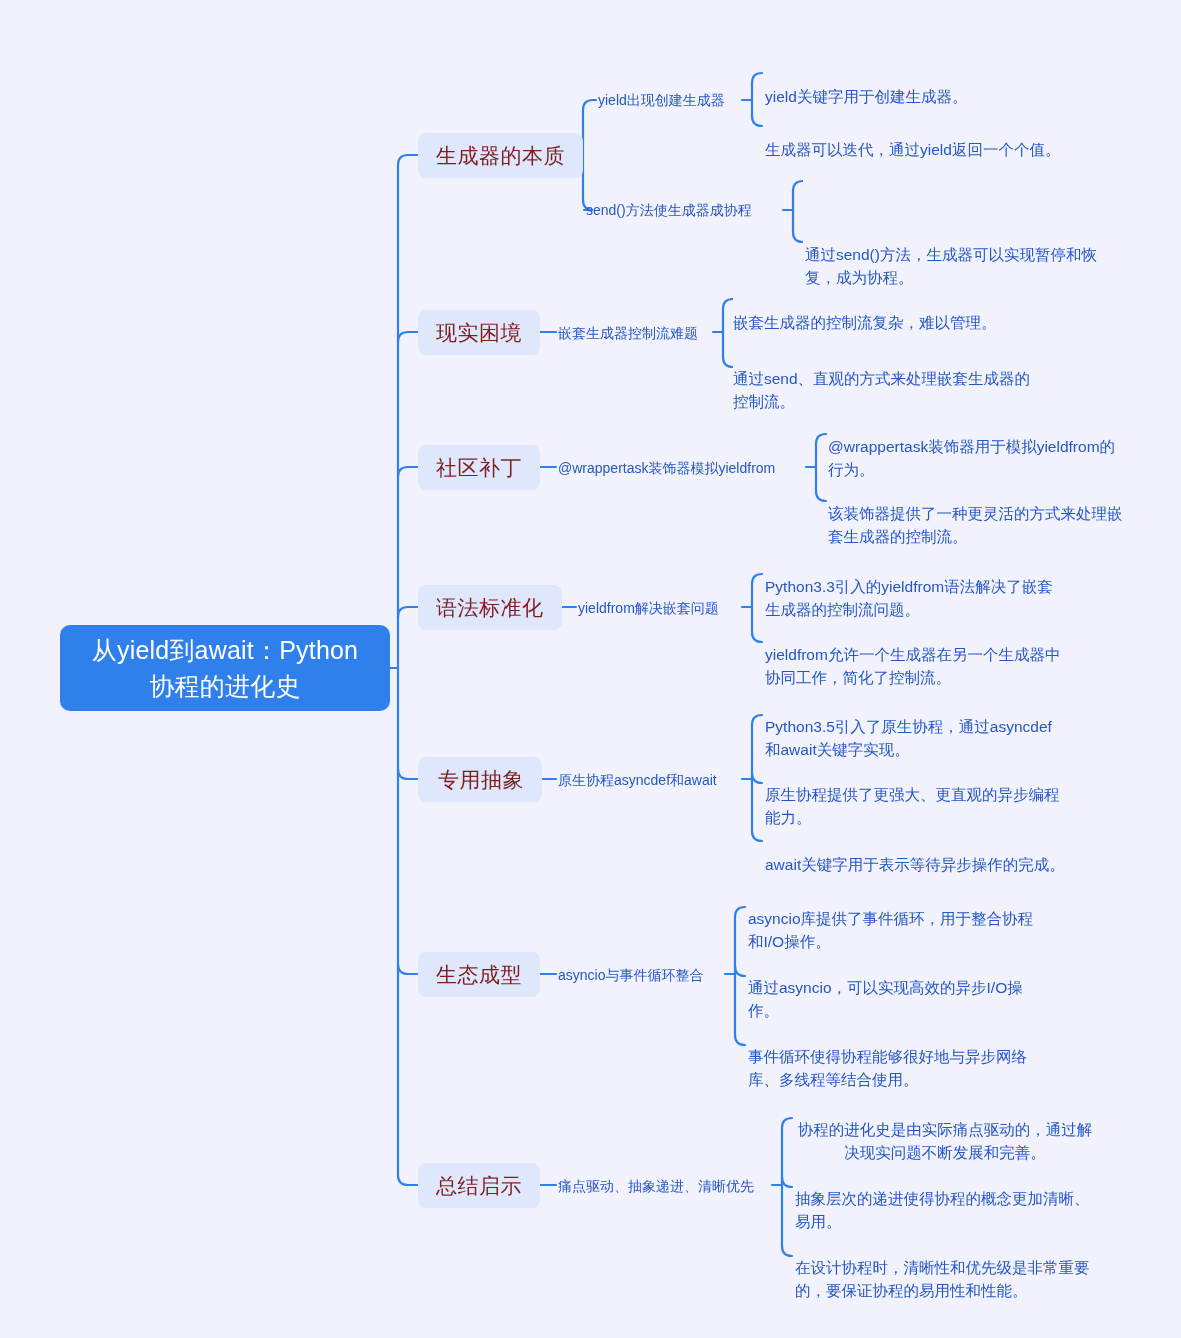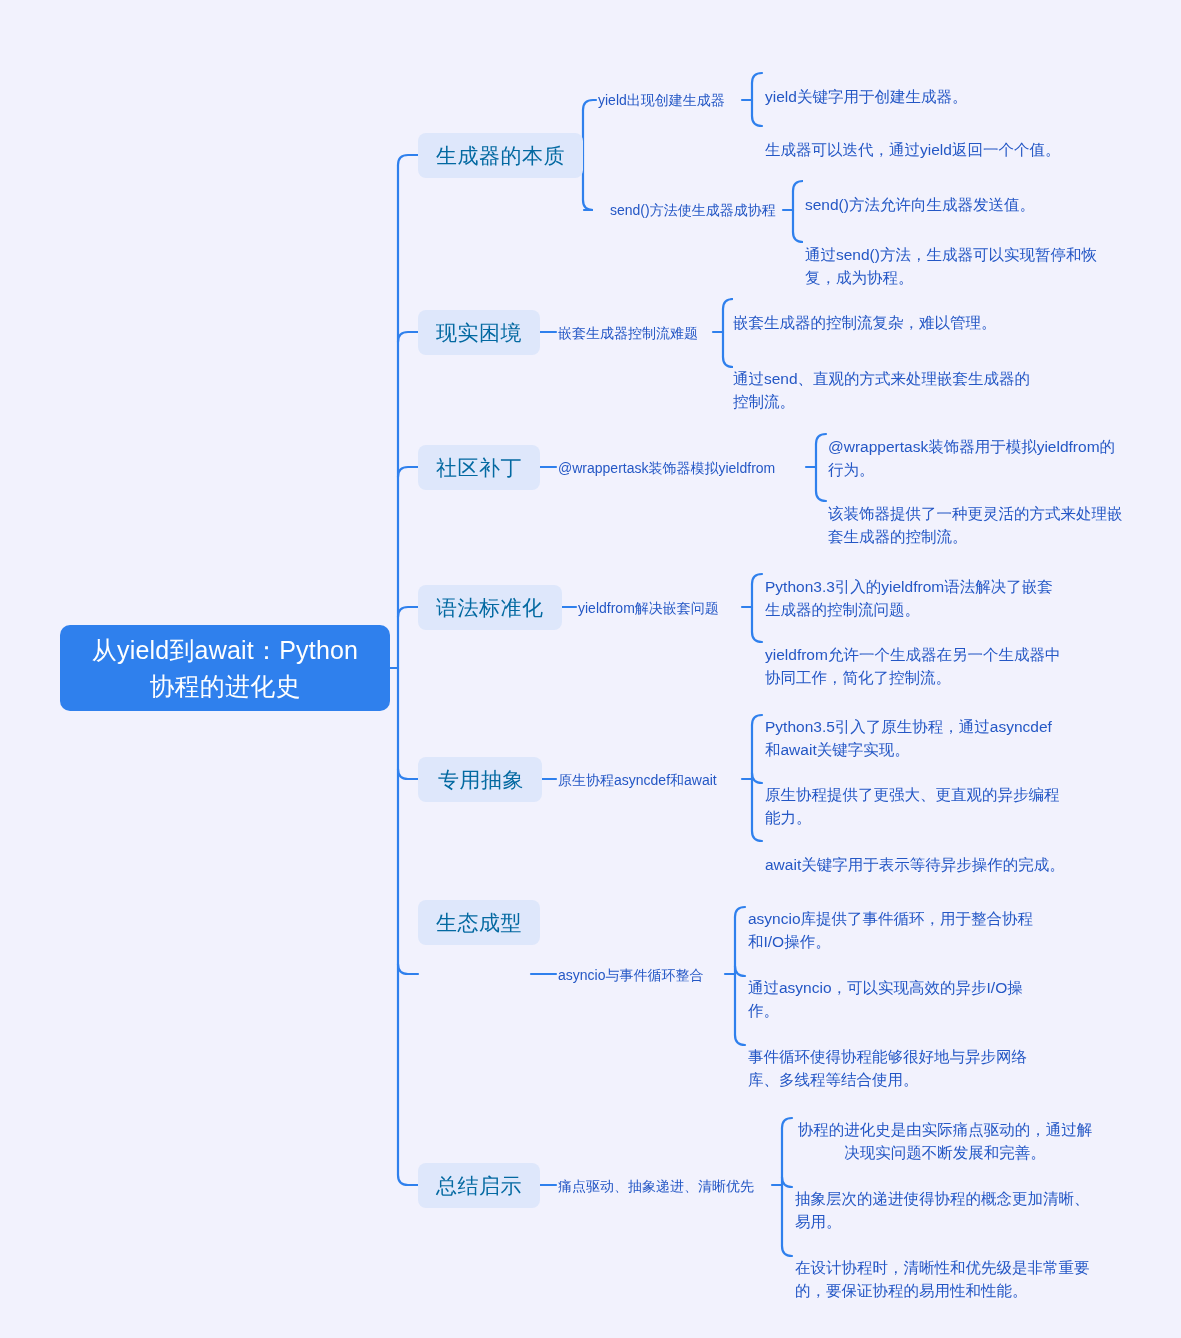--- a/index.html
+++ b/index.html
@@ -47,21 +47,21 @@
     align-items: center;
     justify-content: center;
     text-align: center;
     padding: 0 20px;
     letter-spacing: 0.2px;
   }
   
   .l1-node {
     background: #dee7fb;
     border-radius: 8px;
-    color: #0369a1;
+    color: #7f1d1d;
     font-size: 21px;
     height: 45px;
     display: flex;
     align-items: center;
     justify-content: center;
     padding: 0 18px;
     white-space: nowrap;
     letter-spacing: 0.5px;
   }
   
@@ -155,25 +155,22 @@
   <div class="node l2-node" style="left:598px; top:89px;">
     <span>yield出现创建生成器</span>
   </div>
   <div class="node l3-node" style="left:765px; top:115px; width:330px;">
     <span>生成器可以迭代，通过yield返回一个个值。</span>
   </div>
   <div class="node l3-node" style="left:765px; top:62px; width:320px;">
     <span>yield关键字用于创建生成器。</span>
   </div>
 
-  <div class="node l2-node" style="left:586px; top:199px;margin-left:24px;">
+  <div class="node l2-node" style="left:586px; top:199px;">
     <span>send()方法使生成器成协程</span>
-  </div>
-  <div class="node l3-node" style="left:805px; top:170px; width:310px;">
-    <span>send()方法允许向生成器发送值。</span>
   </div>
   <div class="node l3-node" style="left:805px; top:220px; width:300px;">
     <span>通过send()方法，生成器可以实现暂停和恢复，成为协程。</span>
   </div>
 
   <div class="node l1-node" style="left:418px; top:310px;">
     <span>现实困境</span>
   </div>
   <div class="node l2-node" style="left:558px; top:322px;">
     <span>嵌套生成器控制流难题</span>
@@ -220,21 +217,21 @@
   <div class="node l3-node" style="left:765px; top:692px; width:300px;">
     <span>Python3.5引入了原生协程，通过asyncdef和await关键字实现。</span>
   </div>
   <div class="node l3-node" style="left:765px; top:760px; width:305px;">
     <span>原生协程提供了更强大、更直观的异步编程能力。</span>
   </div>
   <div class="node l3-node" style="left:765px; top:830px; width:310px;">
     <span>await关键字用于表示等待异步操作的完成。</span>
   </div>
 
-  <div class="node l1-node" style="left:418px; top:900px;">
+  <div class="node l1-node" style="left:418px; top:952px;">
     <span>生态成型</span>
   </div>
   <div class="node l2-node" style="left:558px; top:964px;">
     <span>asyncio与事件循环整合</span>
   </div>
   <div class="node l3-node" style="left:748px; top:953px; width:300px;">
     <span>通过asyncio，可以实现高效的异步I/O操作。</span>
   </div>
   <div class="node l3-node" style="left:748px; top:884px; width:300px;">
     <span>asyncio库提供了事件循环，用于整合协程和I/O操作。</span>

